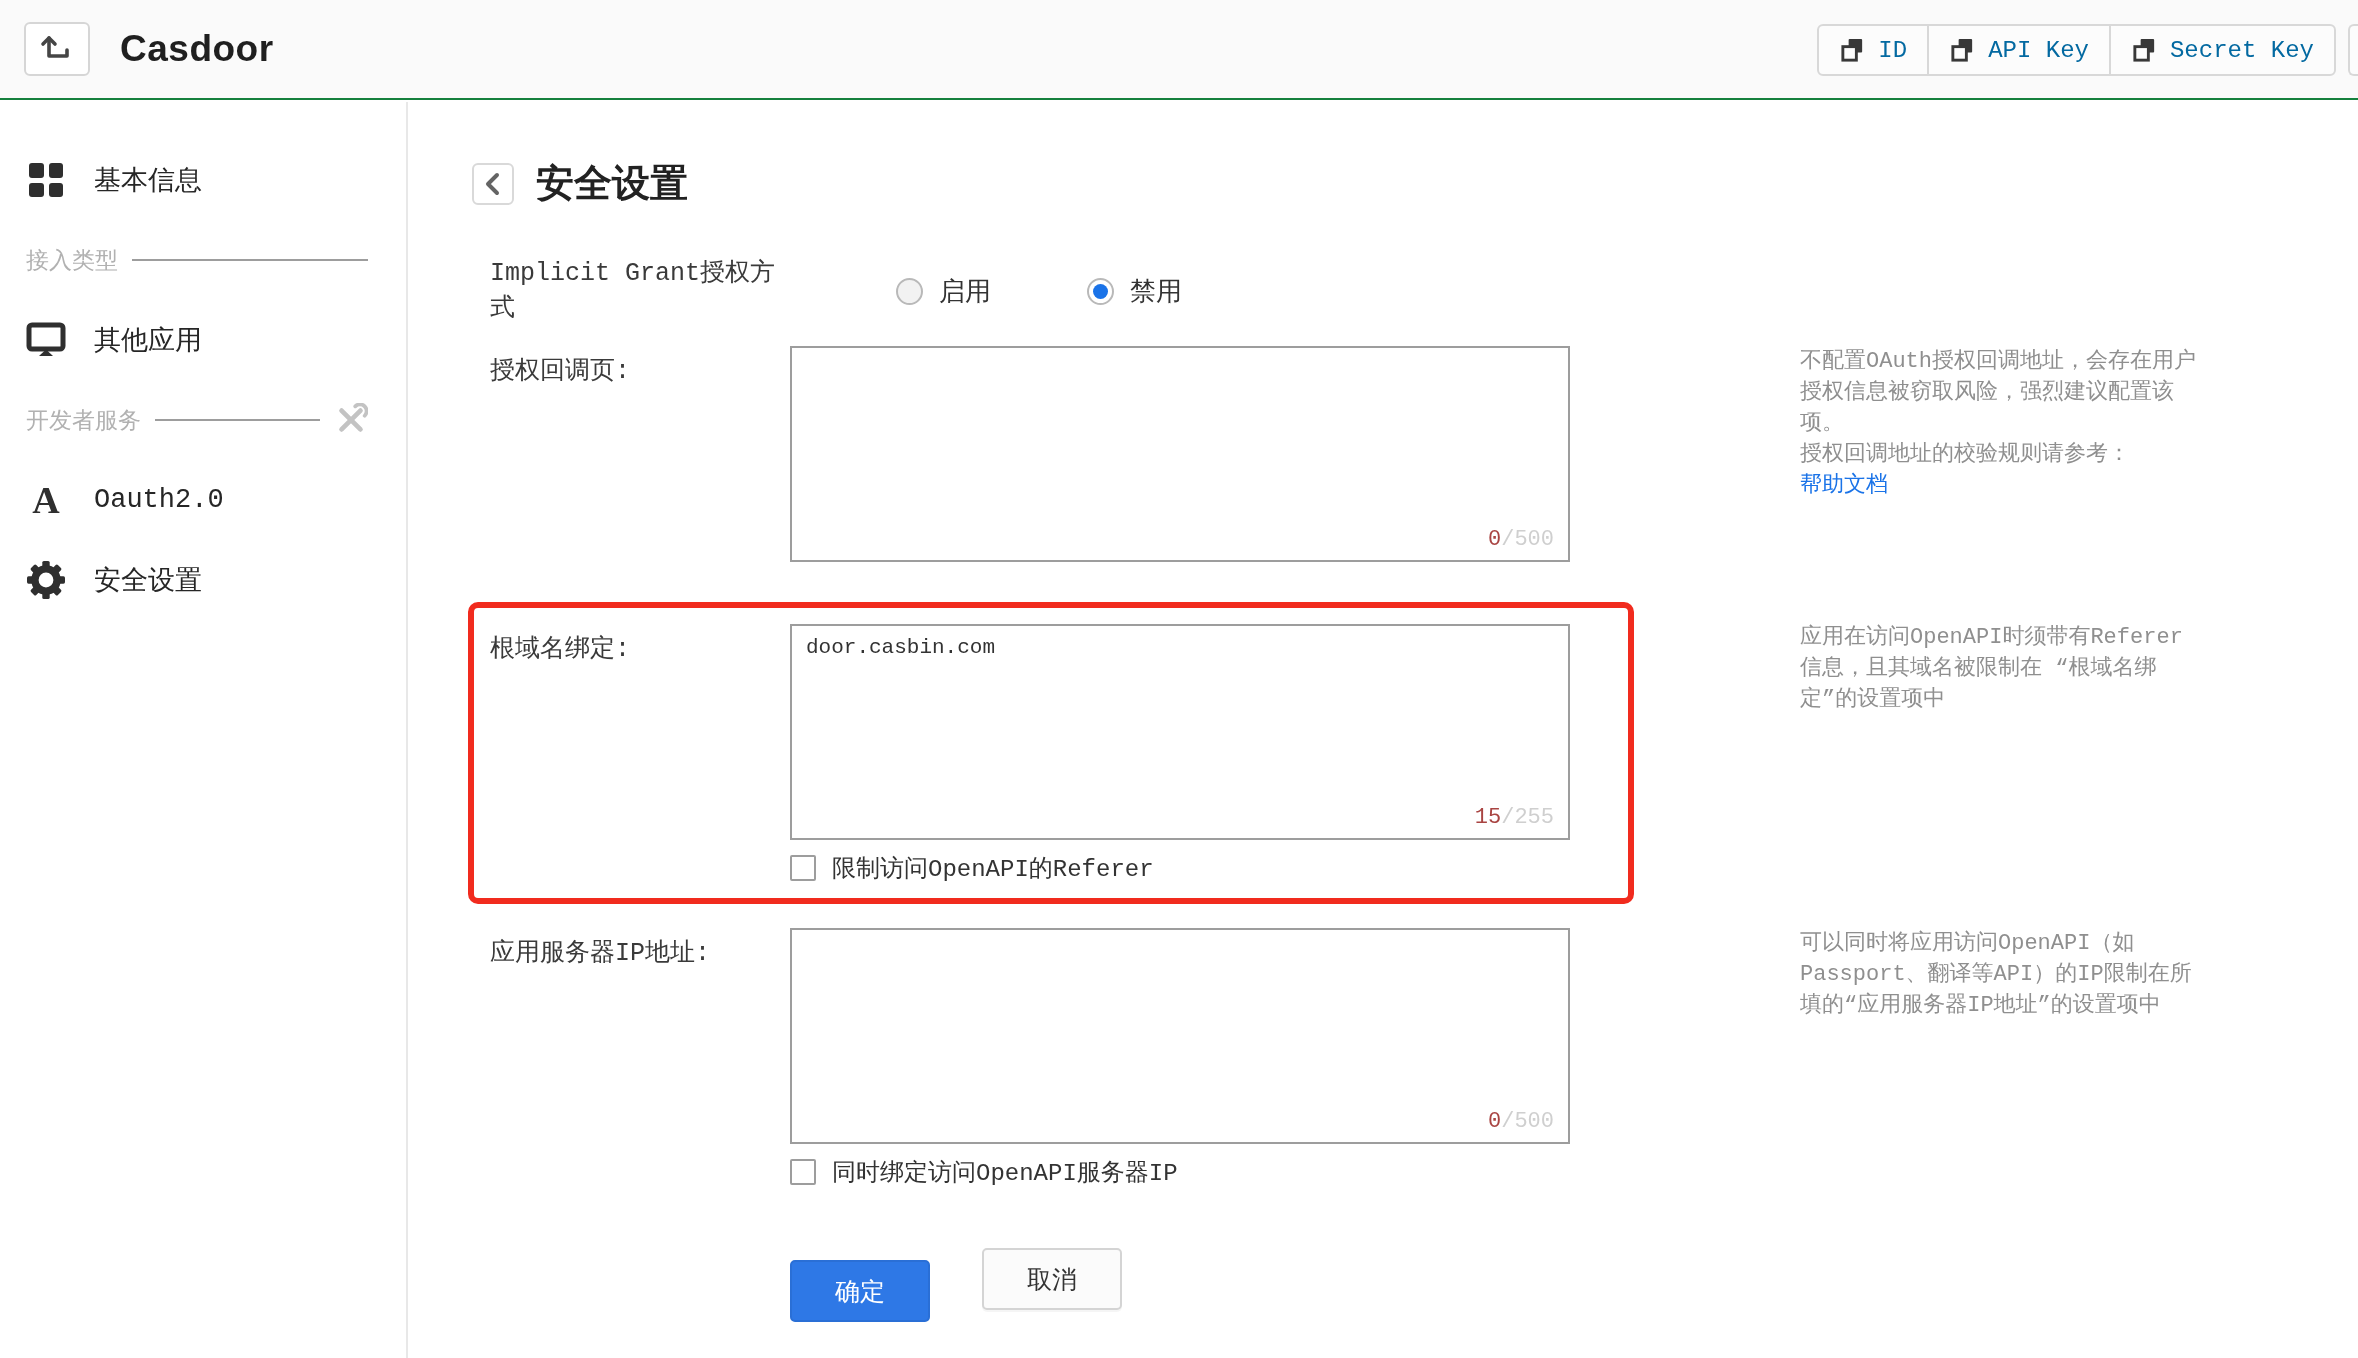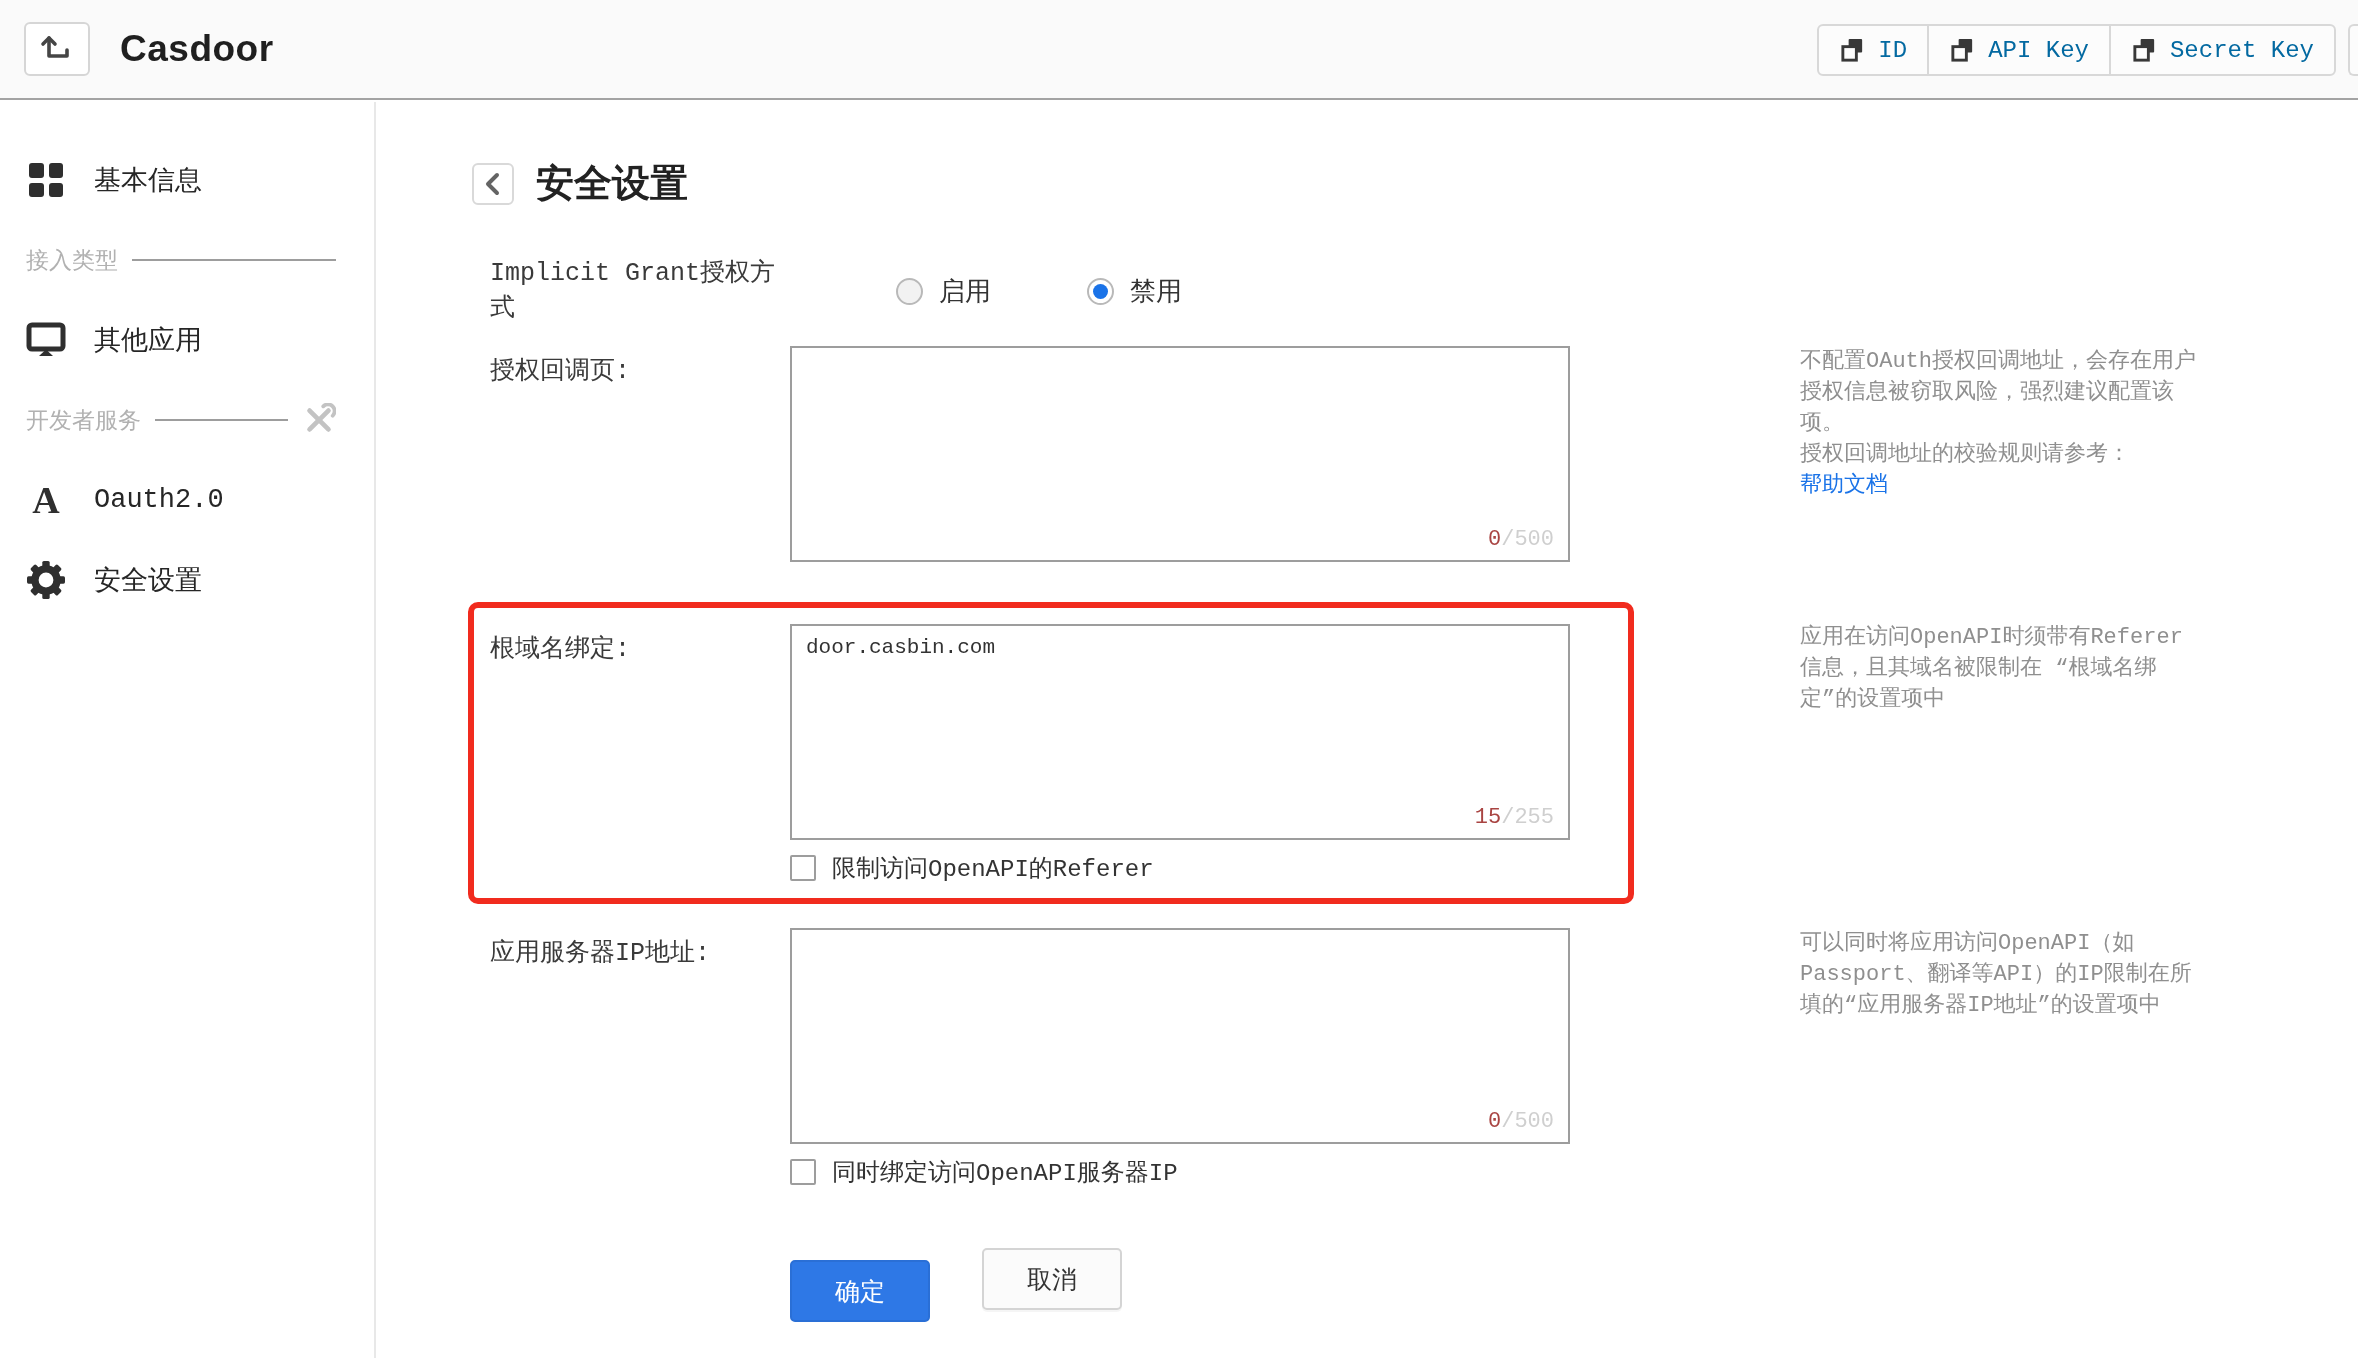--- a/index.html
+++ b/index.html
@@ -4,21 +4,21 @@
 <style>
   * { margin:0; padding:0; box-sizing:border-box; }
   html,body { width:2358px; height:1358px; }
   body {
     font-family:"Liberation Mono","DejaVu Sans Mono",monospace;
     background:#ffffff; color:#262626; overflow:hidden; position:relative;
   }
   
   .header {
     position:absolute; top:0; left:0; width:2358px; height:100px;
-    background:#fafafa; border-bottom:2px solid #a3a3a3;
+    background:#fafafa; border-bottom:2px solid #15803d;
     display:flex; align-items:center;
   }
   .back-btn {
     margin-left:24px; width:66px; height:54px; background:#fff;
     border:2px solid #d6d6d6; border-radius:6px; cursor:pointer;
     display:flex; align-items:center; justify-content:center;
   }
   .app-title {
     margin-left:30px; font-family:"Liberation Sans","DejaVu Sans",sans-serif;
     font-weight:bold; font-size:37px; color:#1f1f1f; letter-spacing:.5px;
@@ -32,21 +32,21 @@
   }
   .copy-btn + .copy-btn { margin-left:-2px; }
   .copy-btn.first { border-radius:6px 0 0 6px; }
   .copy-btn.last  { border-radius:0 6px 6px 0; }
   .partial-btn {
     width:10px; height:52px; margin-left:12px; background:#fcfcfc;
     border:2px solid #d8d8d8; border-right:none; border-radius:6px 0 0 6px; cursor:pointer;
   }
   
   .sidebar {
-    position:absolute; top:102px; left:0; width:376px; height:1256px;
+    position:absolute; top:102px; left:0; width:408px; height:1256px;
     background:#fff; border-right:2px solid #e8e8e8; padding-top:38px;
   }
   .side-item {
     height:80px; display:flex; align-items:center; gap:28px;
     padding-left:26px; font-size:27px; color:#262626; cursor:pointer;
   }
   .side-divider {
     height:80px; display:flex; align-items:center; gap:14px;
     padding:0 38px 0 26px; color:#b1b1b1; font-size:23px;
   }

